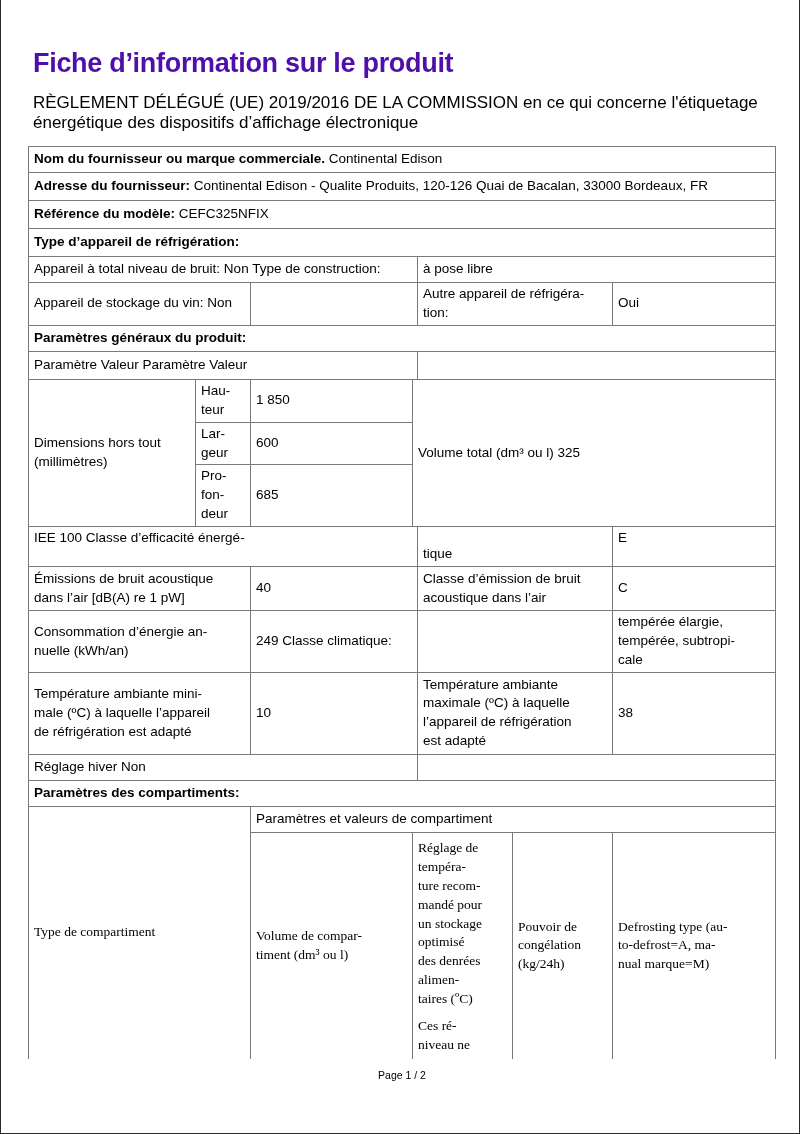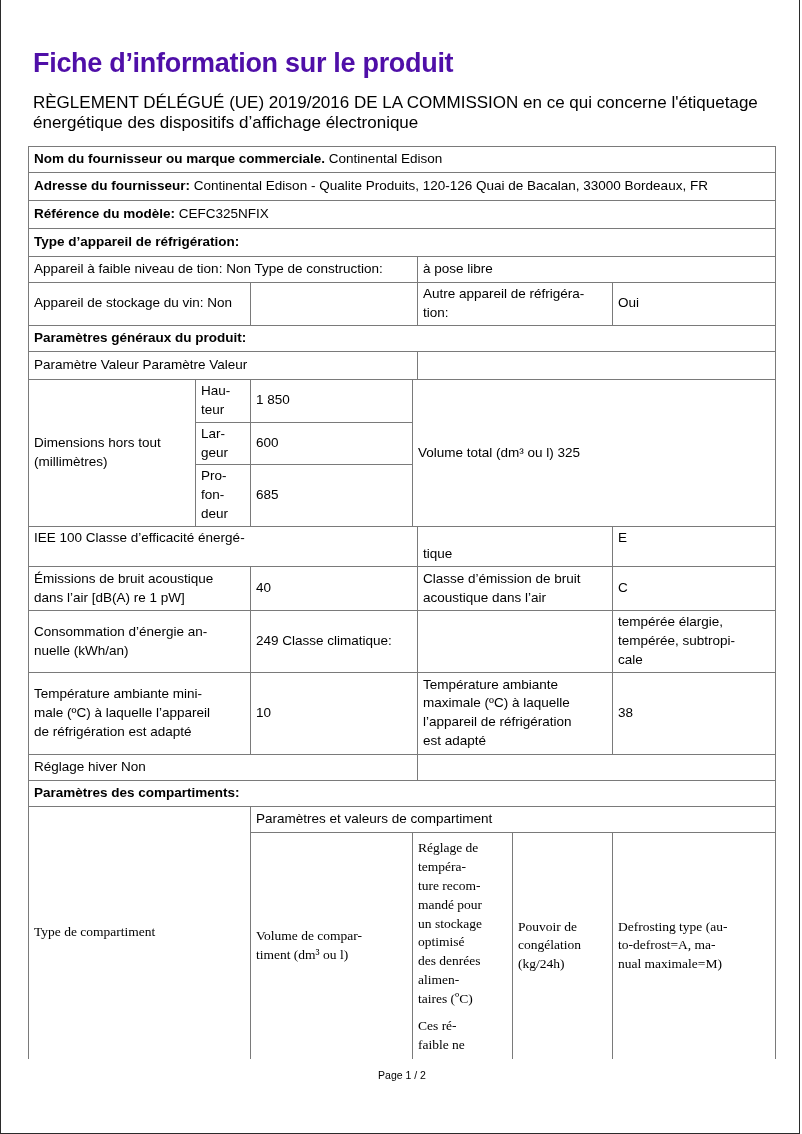--- a/index.html
+++ b/index.html
@@ -96,21 +96,21 @@
         <span class="bold">Référence du modèle:</span>
         <span>CEFC325NFIX</span>
       </td>
     </tr>
 
     <tr class="rh28">
       <td colspan="6" class="bold">Type d’appareil de réfrigération:</td>
     </tr>
 
     <tr class="rh26">
-      <td colspan="4" class="nowrap">Appareil à faible niveau de tion: Non Type de construction:</td>
+      <td colspan="4" class="nowrap">Appareil à total niveau de bruit: Non Type de construction:</td>
       <td colspan="2">à pose libre</td>
     </tr>
 
     <tr class="rh42">
       <td colspan="2">Appareil de stockage du vin: Non</td>
       <td colspan="2"></td>
       <td class="pre">Autre appareil de réfrigéra-
 tion:</td>
       <td>Oui</td>
     </tr>
@@ -215,28 +215,28 @@
           <div class="pre">Réglage de
 tempéra-
 ture recom-
 mandé pour
 un stockage
 optimisé
 des denrées
 alimen-
 taires (ºC)</div>
           <div class="pre p2">Ces ré-
-faible ne</div>
+niveau ne</div>
         </div>
       </td>
       <td class="center pre">Pouvoir de
 congélation
 (kg/24h)</td>
       <td class="center pre">Defrosting type (au-
 to-defrost=A, ma-
-nual maximale=M)</td>
+nual marque=M)</td>
     </tr>
   </tbody>
     </table>
 
   <div class="footer">Page 1 / 2</div>
 
 </div>
 
 </body></html>

